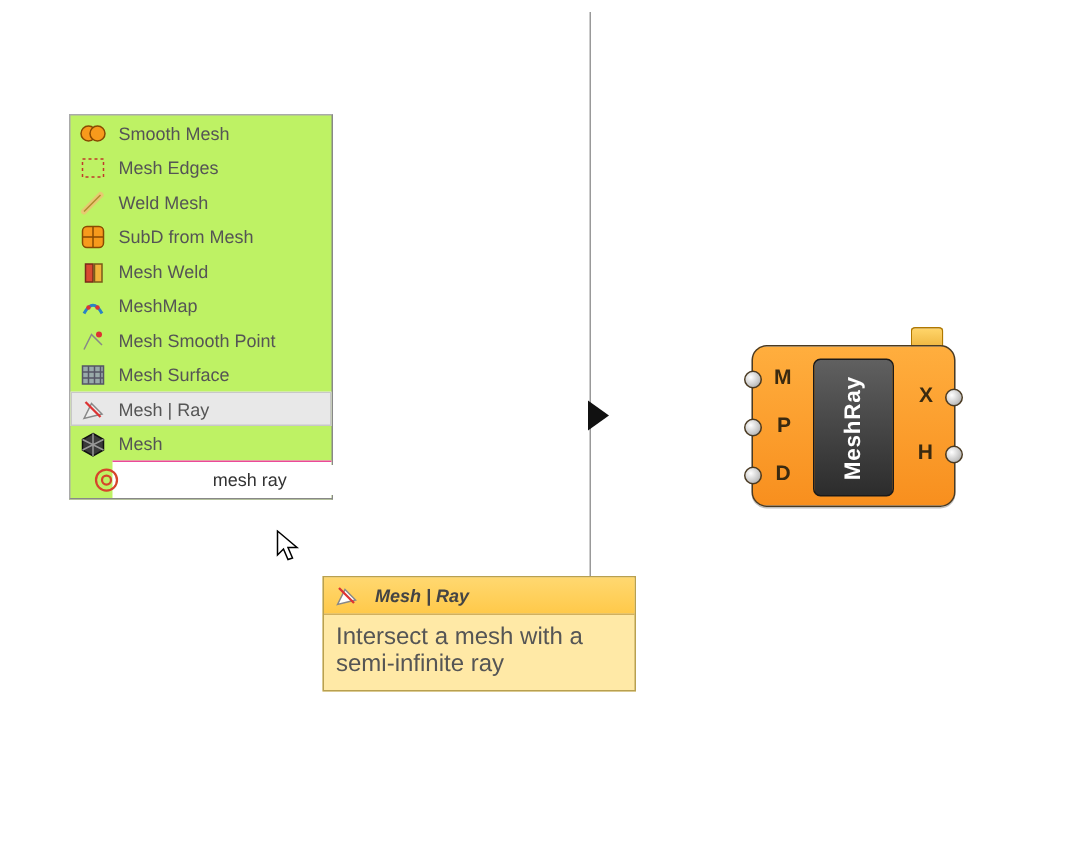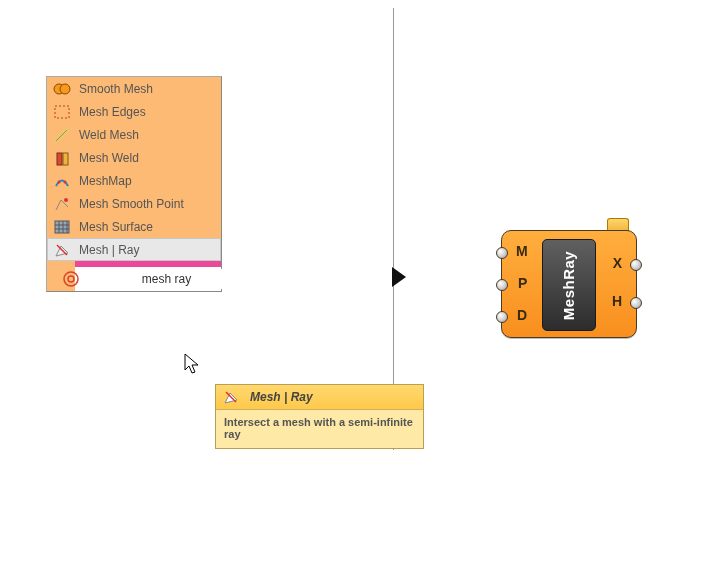--- a/index.html
+++ b/index.html
@@ -1,41 +1,41 @@
 <!DOCTYPE html>
 <html><head>
 <meta charset="utf-8">
 <style>
   html,body{margin:0;padding:0;width:712px;height:564px;background:#fff;
     font-family:"Segoe UI",Tahoma,Arial,sans-serif;font-size:12px;color:#555;}
   .canvas{position:relative;width:712px;height:564px;overflow:hidden;}
   
   .divider{position:absolute;left:393px;top:8px;width:1px;height:442px;background:#999;}
   
-  .menu{position:absolute;left:46px;top:76px;width:174px;background:#fdba74;
+  .menu{position:absolute;left:46px;top:76px;width:174px;background:#bef264;
     border:1px solid #aaa;border-bottom:1px solid #888;border-right:1px solid #888;}
   .menu-item{display:flex;align-items:center;height:23px;padding-left:6px;cursor:pointer;}
   .menu-item.sel{background:#e8e8e8;box-shadow:inset 0 0 0 1px #c8c8c8;}
   .menu-item .ico{width:18px;height:18px;margin-right:8px;display:flex;
     align-items:center;justify-content:center;flex:0 0 18px;}
   .menu-item span.lbl{color:#555;}
   .menu-search{display:flex;align-items:center;height:24px;
-    border-top:6px solid #ec4899;background:#fff;margin-left:28px;}
+    border-top:1px solid #ec4899;background:#fff;margin-left:28px;}
   .menu-search .target{width:22px;height:22px;margin-left:-14px;margin-right:4px;
     display:flex;align-items:center;justify-content:center;}
   .menu-search input{flex:1;border:none;outline:none;font-size:12px;
     color:#333;height:20px;padding:0 4px;text-align:center;font-family:inherit;}
   
   .tooltip{position:absolute;left:215px;top:384px;width:207px;
     border:1px solid #b8a050;background:#ffe9a6;}
   .tooltip-head{display:flex;align-items:center;height:24px;
     background:linear-gradient(#ffd870,#ffc94a);padding-left:6px;
     border-bottom:1px solid #d0b060;font-style:italic;font-weight:600;color:#444;}
   .tooltip-head .ico{width:18px;height:18px;margin-right:10px;}
-  .tooltip-body{padding:6px 8px 8px 8px;color:#555;font-size:11px;font-weight:bold;}
+  .tooltip-body{padding:6px 8px 8px 8px;color:#555;font-size:16px;}
   
   .cursor{position:absolute;left:184px;top:353px;pointer-events:none;}
   
   .arrow{position:absolute;left:390px;top:265px;}
   
   .node{position:absolute;left:501px;top:230px;}
   .node-tab{position:absolute;left:106px;top:-12px;width:20px;height:12px;
     background:linear-gradient(#ffd56a,#f0b741);
     border:1px solid #b07800;border-bottom:none;border-radius:3px 3px 0 0;}
   .node-body{position:relative;width:134px;height:106px;border-radius:10px;
@@ -88,20 +88,29 @@
       <svg width="18" height="18">
             <path d="M3 15 L14 4" stroke="#e7c971" stroke-width="4" stroke-linecap="round"></path>
             <path d="M3 15 L14 4" stroke="#b08a2c" stroke-width="1"></path>
           </svg>
     </span>
     <span class="lbl">Weld Mesh</span>
   </div>
   <div class="menu-item">
     <span class="ico">
       <svg width="18" height="18">
+            <rect x="2" y="2" width="14" height="14" rx="3" fill="#f79a1c" stroke="#8a4a00"></rect>
+            <path d="M9 2v14M2 9h14" stroke="#8a4a00"></path>
+          </svg>
+    </span>
+    <span class="lbl">SubD from Mesh</span>
+  </div>
+  <div class="menu-item">
+    <span class="ico">
+      <svg width="18" height="18">
             <rect x="4" y="4" width="5" height="12" fill="#d84b2f" stroke="#7a2a18"></rect>
             <rect x="10" y="4" width="5" height="12" fill="#f2b23a" stroke="#7a5a18"></rect>
           </svg>
     </span>
     <span class="lbl">Mesh Weld</span>
   </div>
   <div class="menu-item">
     <span class="ico">
       <svg width="18" height="18">
             <path d="M3 14 Q9 3 15 14" fill="none" stroke="#2a84c4" stroke-width="2"></path>
@@ -130,20 +139,29 @@
     <span class="lbl">Mesh Surface</span>
   </div>
   <div class="menu-item sel">
     <span class="ico">
       <svg width="18" height="18">
             <path d="M3 15 L8 5 L15 12 Z" fill="#eee" stroke="#888"></path>
             <path d="M4 4 L14 14" stroke="#d33" stroke-width="1.5"></path>
           </svg>
     </span>
     <span class="lbl">Mesh | Ray</span>
+  </div>
+  <div class="menu-item">
+    <span class="ico">
+      <svg width="18" height="18">
+            <polygon points="9,2 16,6 16,13 9,17 2,13 2,6" fill="#3a3a3a" stroke="#111"></polygon>
+            <path d="M9 2v15M2 6l14 7M16 6L2 13" stroke="#999"></path>
+          </svg>
+    </span>
+    <span class="lbl">Mesh</span>
   </div>
   <div class="menu-search">
     <span class="target">
       <svg width="20" height="20">
             <circle cx="10" cy="10" r="7" fill="none" stroke="#d6452b" stroke-width="1.5"></circle>
             <circle cx="10" cy="10" r="3" fill="none" stroke="#d6452b" stroke-width="1.5"></circle>
           </svg>
     </span>
     <input value="mesh ray" style="">
   </div>

